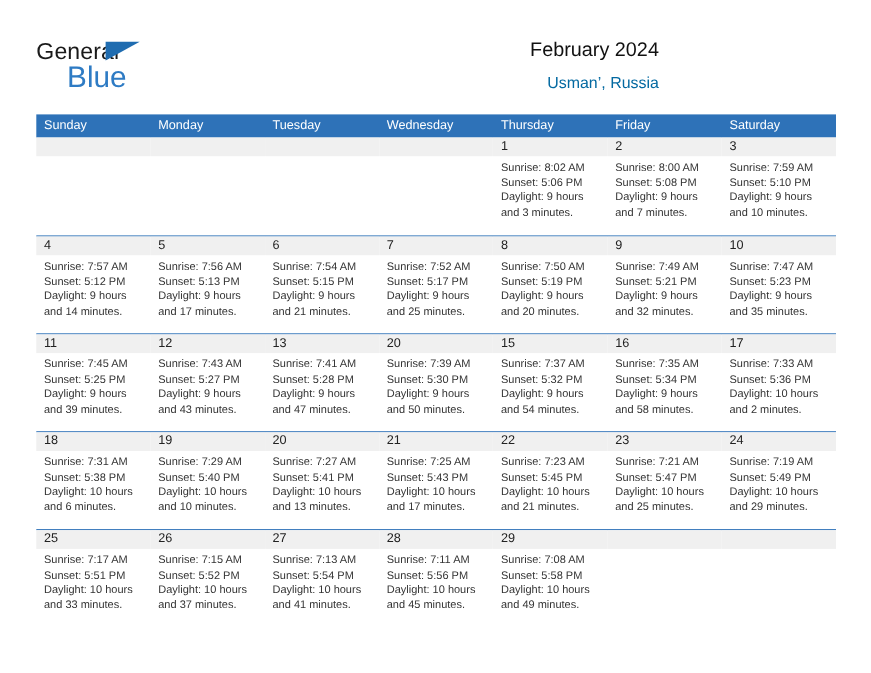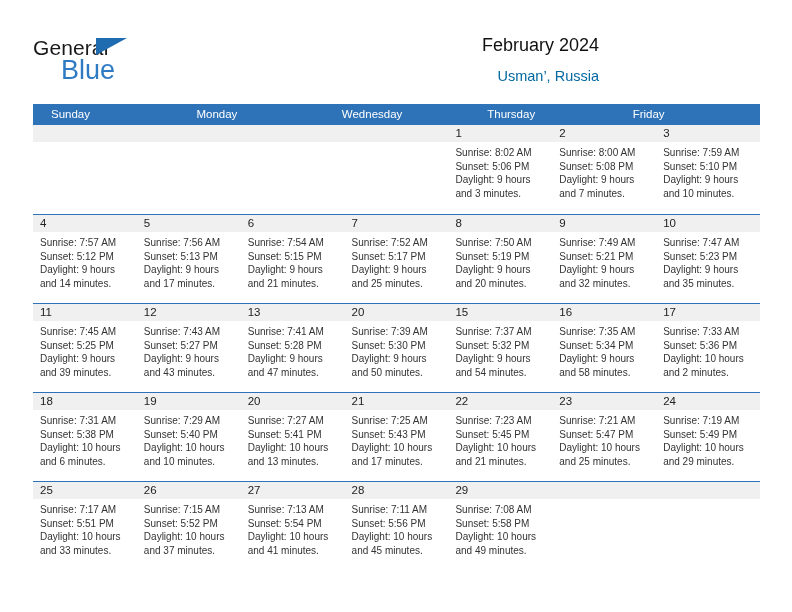--- a/index.html
+++ b/index.html
@@ -97,21 +97,21 @@
   .weekdays {
     display: flex;
     background: #2E72B8;
     height: 21px;
   }
   .weekday {
     flex: 1 1 0;
     font-size: 11.5px;
     color: #ffffff;
     line-height: 21px;
-    padding-left: 18px;
+    padding-left: 7px;
     box-sizing: border-box;
     white-space: nowrap;
   }
 
   .week {
     display: flex;
     border-top: 1.3px solid #2E72B8;
     height: 89px;
     box-sizing: border-box;
   }
@@ -169,23 +169,25 @@
       <div class="cal-subtitle">Usman’, Russia</div>
     </div>
 
   </div>
 
   <div class="calendar">
 
     <div class="weekdays">
       <div class="weekday">Sunday</div>
       <div class="weekday">Monday</div>
+      <div class="weekday">Tuesday</div>
       <div class="weekday">Wednesday</div>
       <div class="weekday">Thursday</div>
       <div class="weekday">Friday</div>
+      <div class="weekday">Saturday</div>
     </div>
 
     <div id="weeks-container">
         <div class="week first">
           <div class="daycell empty">
             <div class="daynum"></div>
           </div>
           <div class="daycell empty">
             <div class="daynum"></div>
           </div>

